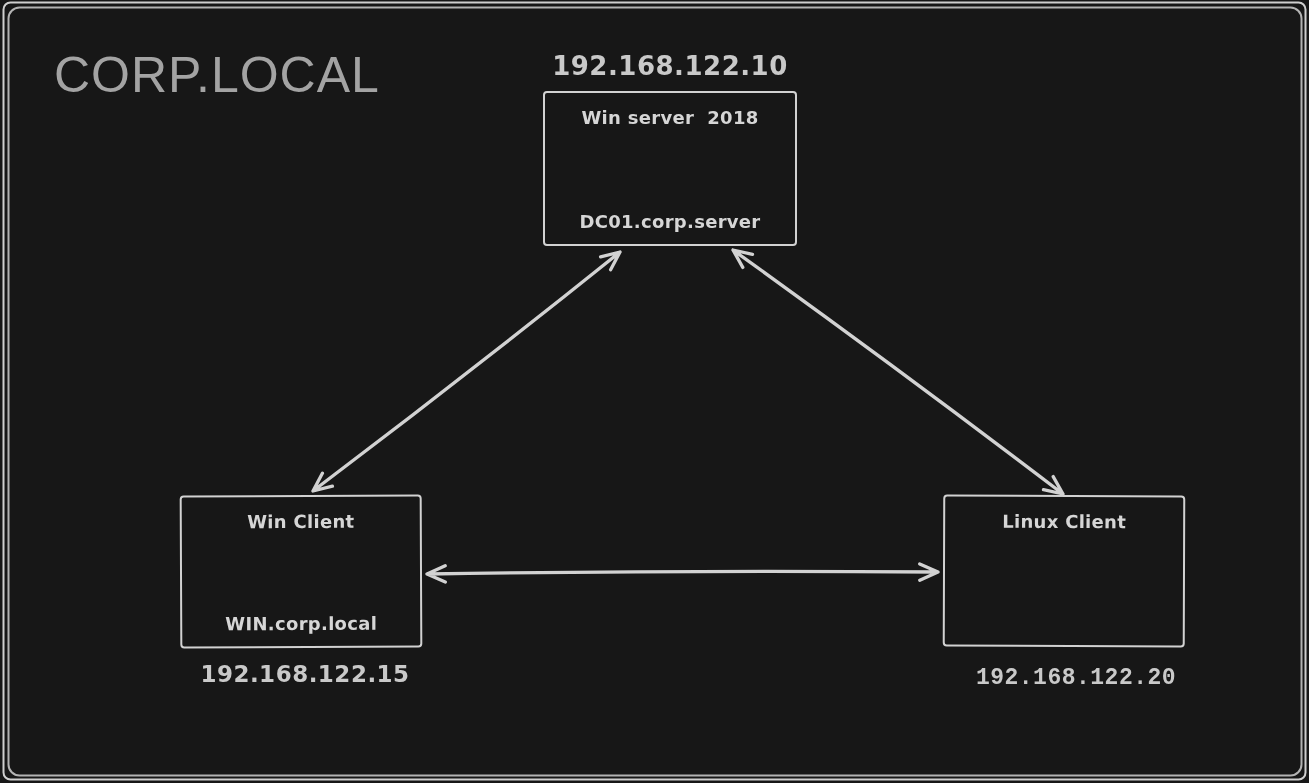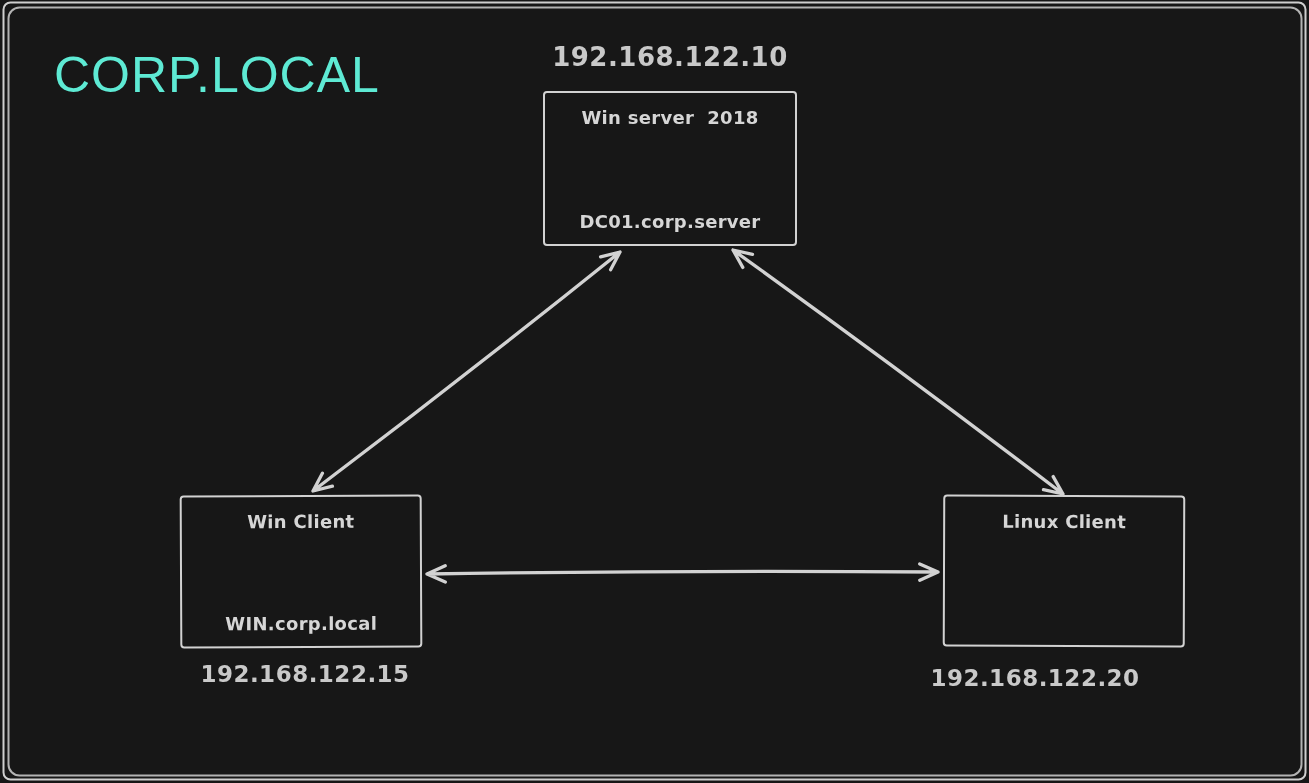--- a/index.html
+++ b/index.html
@@ -12,21 +12,21 @@
   }
   #diagram-svg{position:absolute;left:0;top:0;width:1309px;height:783px;}
   .arrow-stroke{fill:none;stroke:#d2d2d2;stroke-width:3.3;stroke-linecap:round;stroke-linejoin:round;}
   .frame-stroke{fill:none;stroke:#cfcfcf;stroke-width:2;}
   .frame-stroke.inner{opacity:.85;}
 
   .domain-title{
     position:absolute;left:54px;top:46px;
     font-family:"Liberation Sans",sans-serif;
     font-size:50px;font-weight:400;letter-spacing:1px;
-    color:#5eead4;white-space:nowrap;
+    color:#a3a3a3;white-space:nowrap;
   }
   .node{
     position:absolute;
     border:2.5px solid #d2d2d2;
     border-radius:4px;
     box-sizing:border-box;
     color:#d6d6d6;
   }
   .node-title{
     position:absolute;top:14px;left:0;right:0;
@@ -63,30 +63,30 @@
   <svg id="diagram-svg">
       <rect x="3.5" y="2.5" width="1302" height="777" rx="7" class="frame-stroke"></rect>
       <rect x="8.5" y="7.5" width="1293" height="768" rx="11" class="frame-stroke inner"></rect>
       <path d="M620 252 Q468.3 373.9 313 491 M322.4 473.3 L313 491 L332.4 486.2 M610.6 269.7 L620 252 L600.6 256.8" class="arrow-stroke"></path>
       <path d="M733 250 Q899.8 369.6 1063 494 M1043.5 489.7 L1063 494 L1053.2 476.6 M752.5 254.3 L733 250 L742.8 267.4" class="arrow-stroke"></path>
       <path d="M427 574 Q682.5 570.0 938 572 M919.8 580.2 L938 572 L919.7 563.9 M445.2 565.8 L427 574 L445.3 582.1" class="arrow-stroke"></path>
     </svg>
 
   <div class="domain-title">CORP.LOCAL</div>
 
-  <div class="ip-label ip-top" style="left:543px;top:42px;width:254px;">192.168.122.10</div>
+  <div class="ip-label ip-top" style="left:543px;top:51px;width:254px;">192.168.122.10</div>
   <div class="node" style="left:543px;top:91px;width:254px;height:155px;">
     <div class="node-title">Win server  2018</div>
     <div class="node-host">DC01.corp.server</div>
   </div>
 
   <div class="node tilt-l" style="left:180px;top:495px;width:242px;height:153px;">
     <div class="node-title">Win Client</div>
     <div class="node-host">WIN.corp.local</div>
   </div>
   <div class="ip-label ip-bottom" style="left:184px;top:661px;width:242px;">192.168.122.15</div>
 
   <div class="node tilt-r" style="left:943px;top:495px;width:242px;height:152px;">
     <div class="node-title">Linux Client</div>
   </div>
-  <div class="ip-label ip-bottom" style="left:910px;top:665px;width:250px;">192.168.122.20</div>
+  <div class="ip-label ip-bottom" style="left:951px;top:665px;width:250px;font-family:Liberation Mono, monospace;">192.168.122.20</div>
 
 </div>
 
 </body></html>

